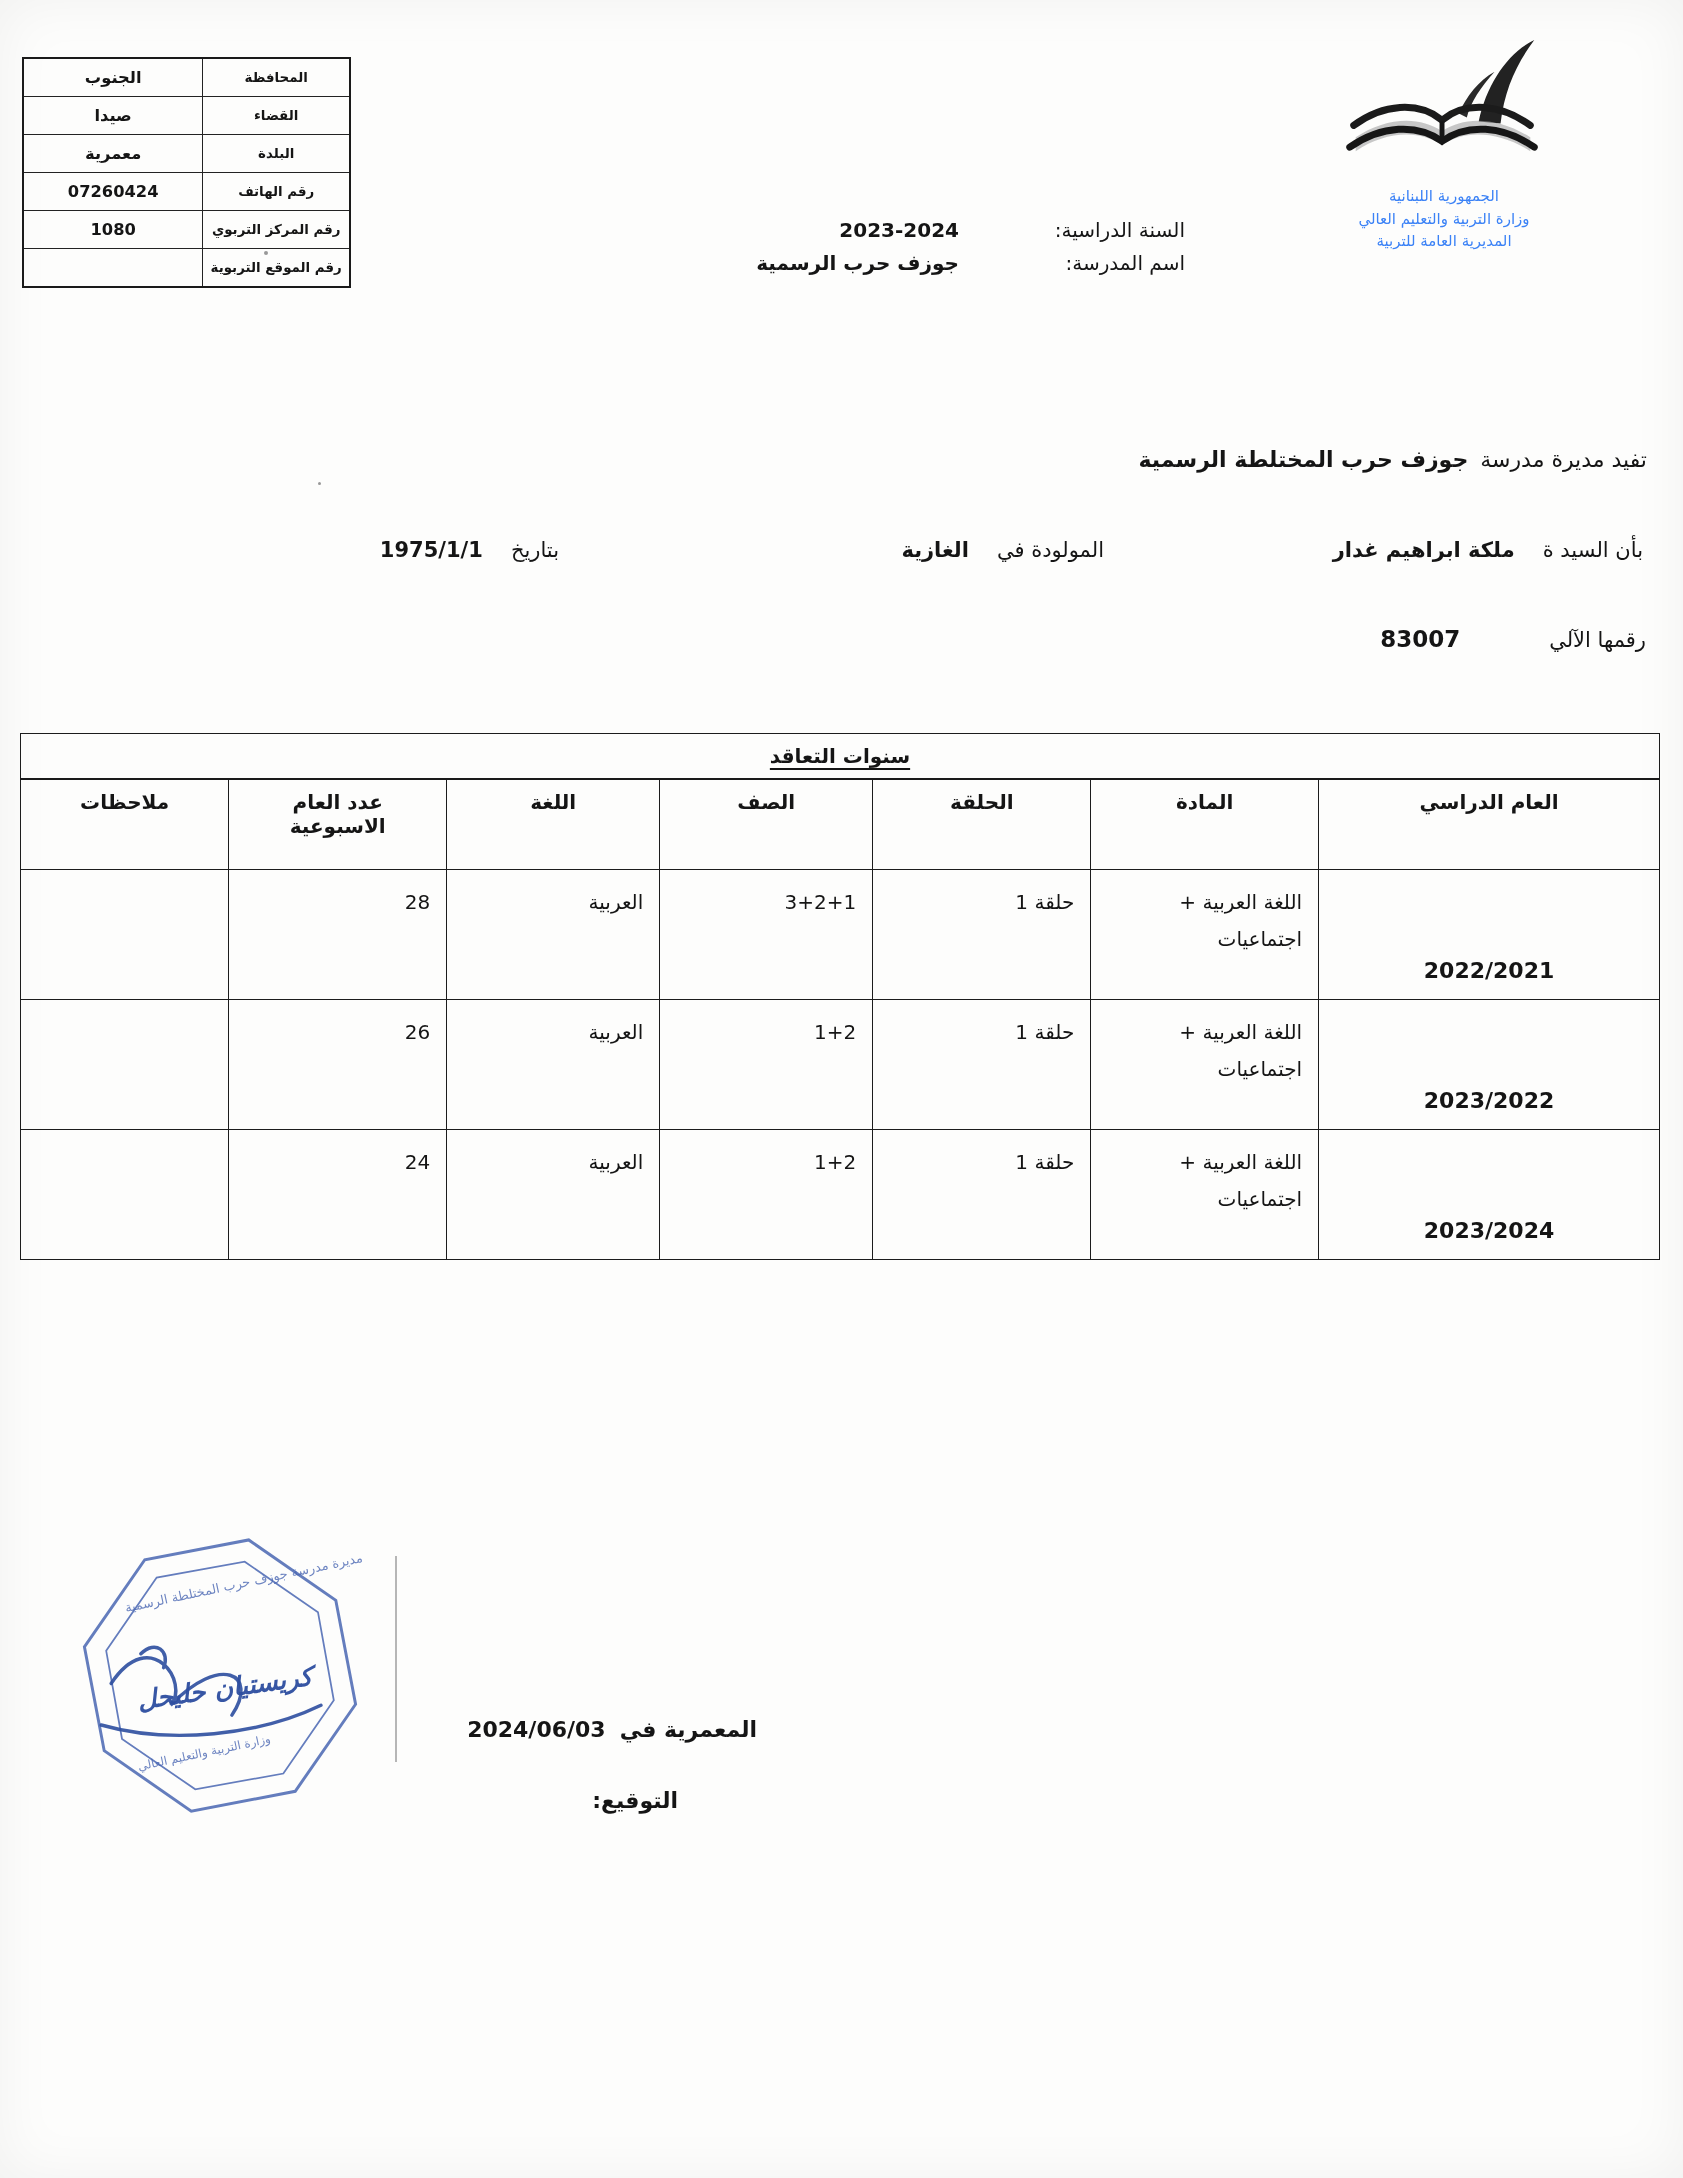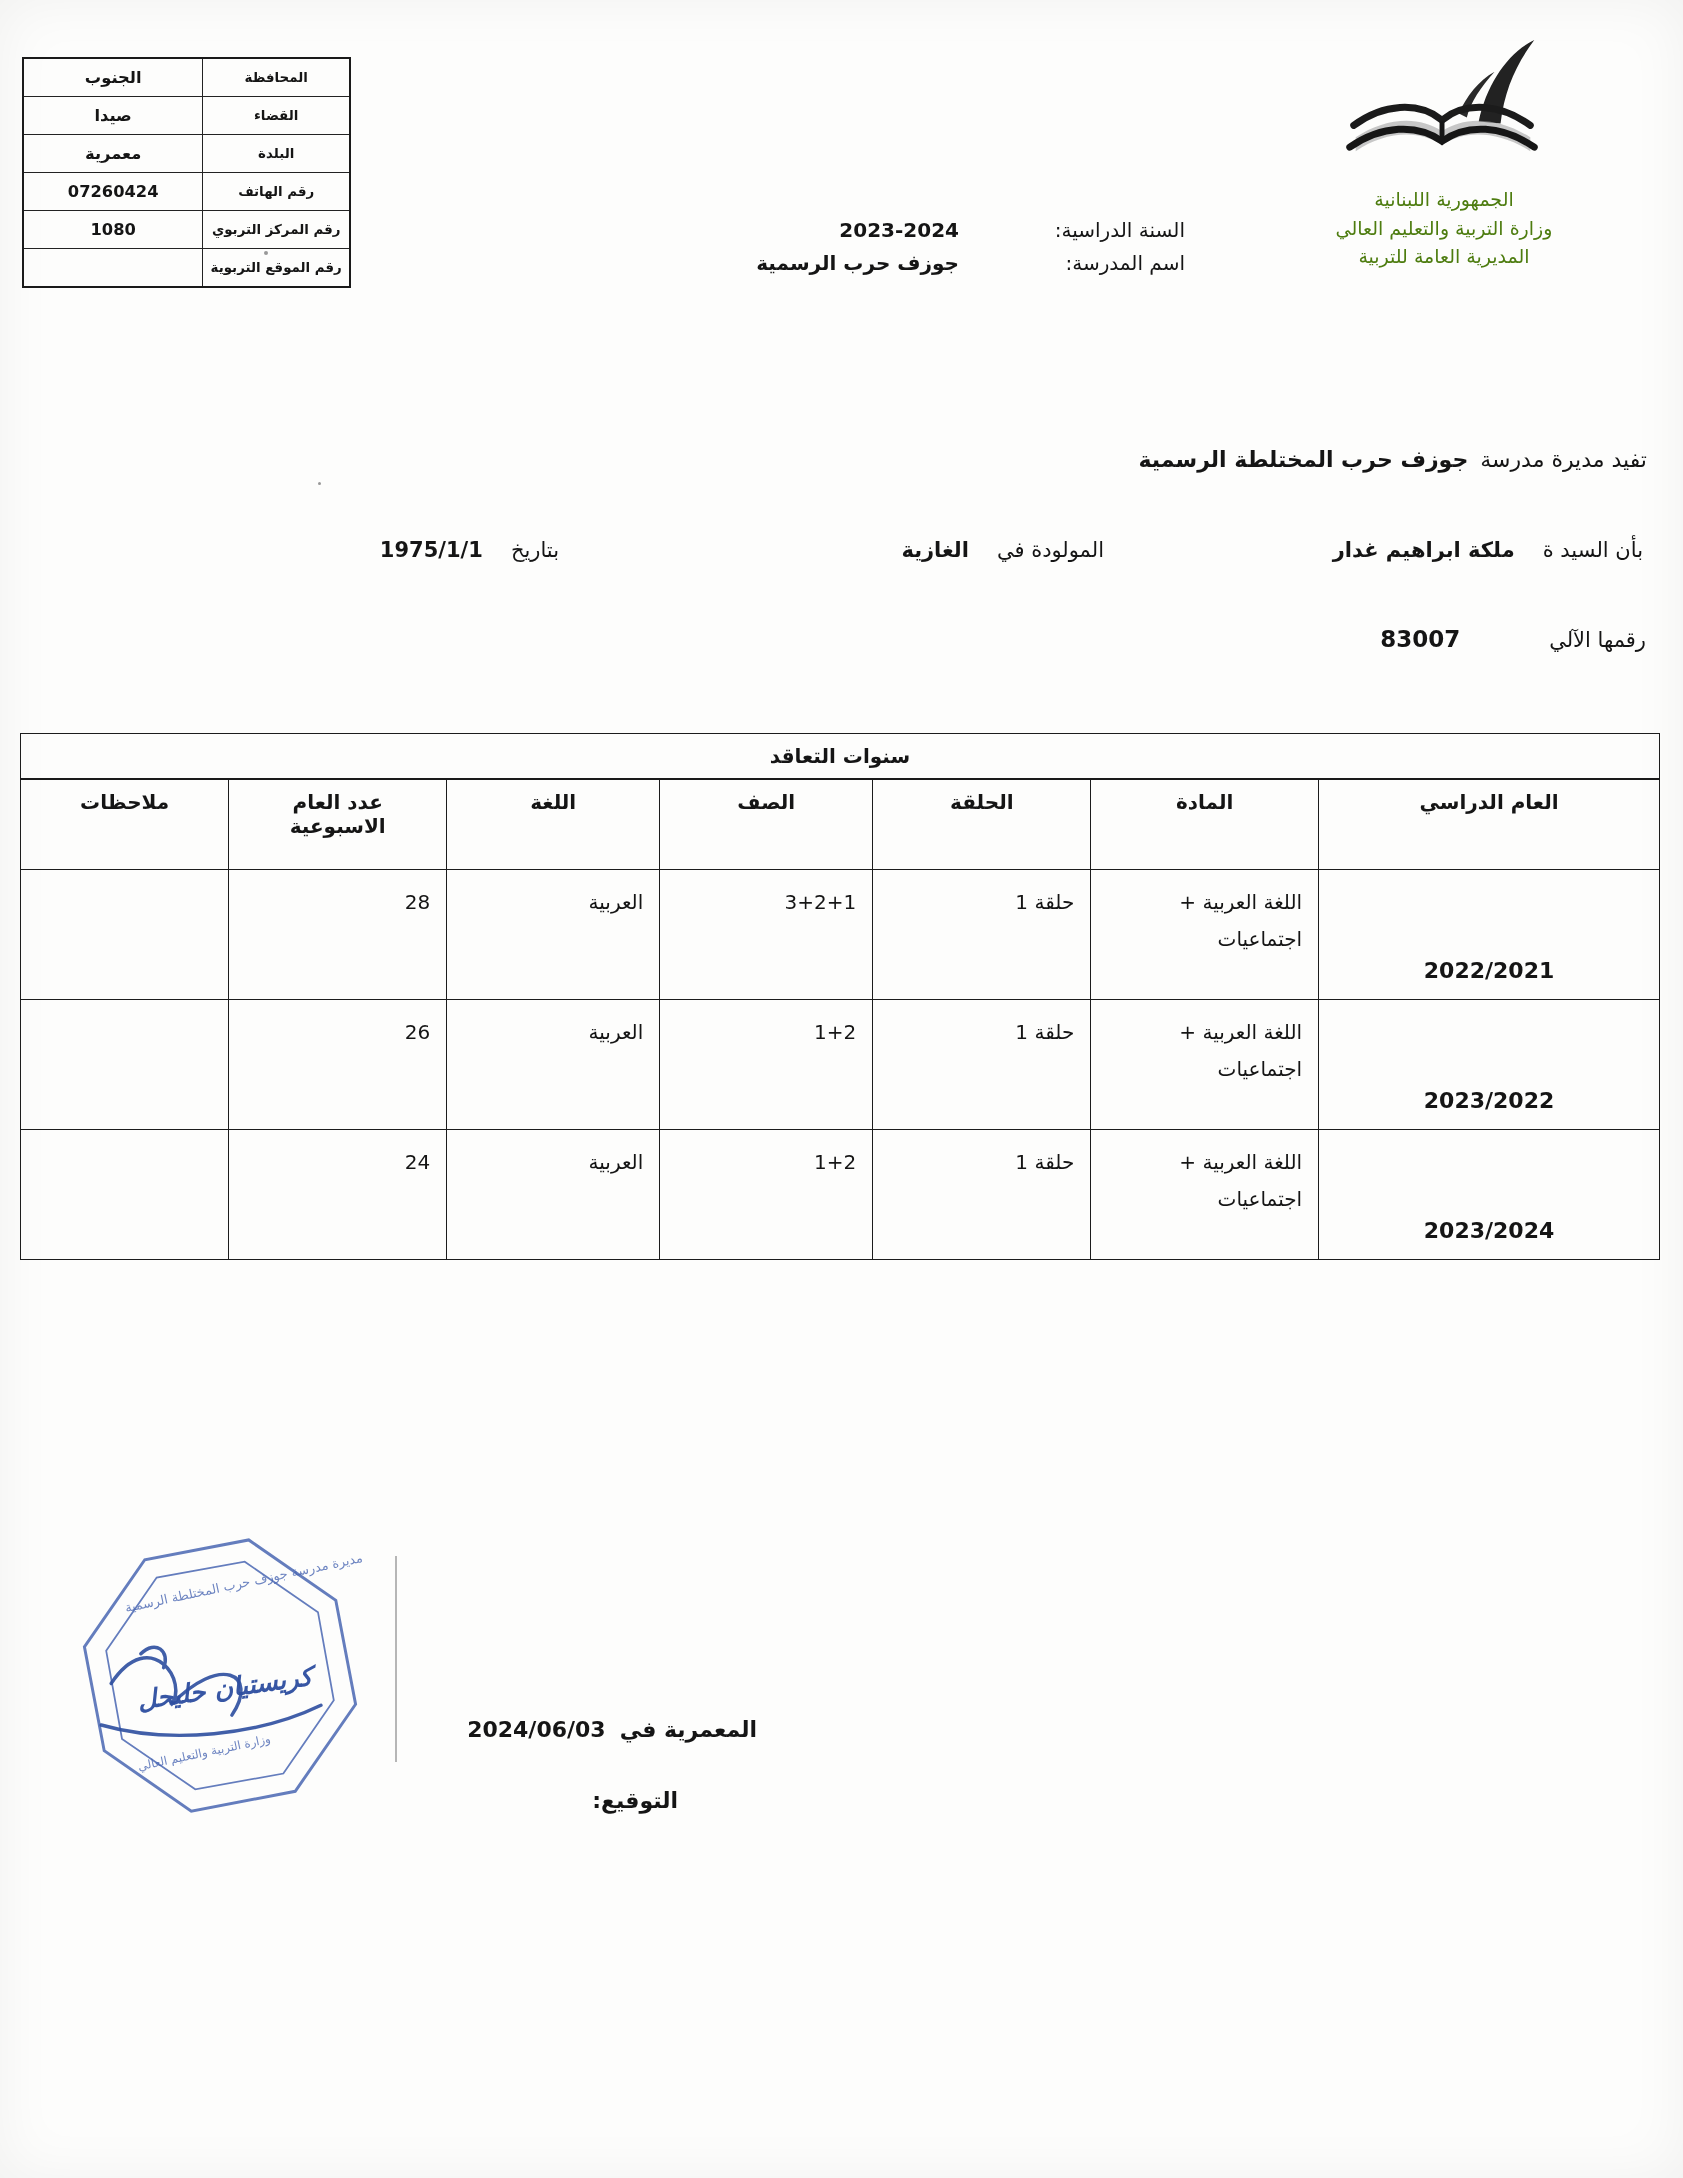--- a/index.html
+++ b/index.html
@@ -16,21 +16,21 @@
   .info-table td.lbl{width:45%; font-weight:bold; font-size:13.4px;}
   .info-table td.val{font-weight:bold; font-size:16.3px;}
   .info-table tr:first-child td{border-top:2.4px solid #1a1a1a;}
   .info-table tr:last-child td{border-bottom:2.4px solid #1a1a1a;}
   .info-table td:first-child{border-right:2.4px solid #1a1a1a;}
   .info-table td:last-child{border-left:2.4px solid #1a1a1a;margin-left:48px;}
 
   
   .ministry{position:absolute; top:34px; right:36px; width:406px; text-align:center; direction:rtl;}
   .ministry svg{display:block; margin:0 auto 2px;}
-  .ministry .line{font-size:19px; line-height:1.5; color:#4d7c0f;}
+  .ministry .line{font-size:15px; line-height:1.5; color:#3b82f6;}
 
   
   .doc-title{position:absolute; top:135px; left:574px; width:495px; text-align:center;
              font-size:26px; font-weight:bold; direction:rtl;}
   .year-block{position:absolute; top:218px; right:498px; direction:rtl;
               display:grid; grid-template-columns:149px auto; column-gap:77px; row-gap:9px; font-size:20px;}
   .year-block .lbl{white-space:nowrap;}
   .year-block .val{font-weight:bold; white-space:nowrap;}
 
   
@@ -43,21 +43,21 @@
   .seg-born{top:538px; right:579px;}
   .seg-date{top:538px; right:1124px;}
   .auto-line{position:absolute; top:626px; right:37px; font-size:21px; gap:89px;}
   .auto-line .bv{font-weight:bold; font-size:23px;}
 
   
   .contract-table{position:absolute; top:733px; left:20px; width:1640px;
                   border-collapse:collapse; direction:rtl; table-layout:fixed;}
   .contract-table td,.contract-table th{border:1.8px solid #1c1c1c;}
   .contract-table .t-title td{height:42px; font-weight:bold; font-size:20px; text-align:center;
-        text-underline-offset:5px; border-bottom:2.6px solid #1a1a1a;}
+        text-decoration:underline; text-underline-offset:5px; border-bottom:2.6px solid #1a1a1a;}
   .contract-table th{height:79px; font-size:20px; font-weight:bold; text-align:center;
         vertical-align:top; padding:10px 14px 0;}
   .contract-table td.c{height:115px; vertical-align:top; padding:14px 16px 0;
         font-size:20px; line-height:1.85;}
   .contract-table td.year-cell{vertical-align:bottom; padding:0 10px 16px; text-align:center;
         font-size:22px; font-weight:bold;}
 
   
   .declaration{position:absolute; top:1572px; right:32px; font-size:23px; font-weight:bold; gap:14px;}
   .place-date{position:absolute; top:1717px; right:926px; font-size:22px; font-weight:bold; gap:14px;}

